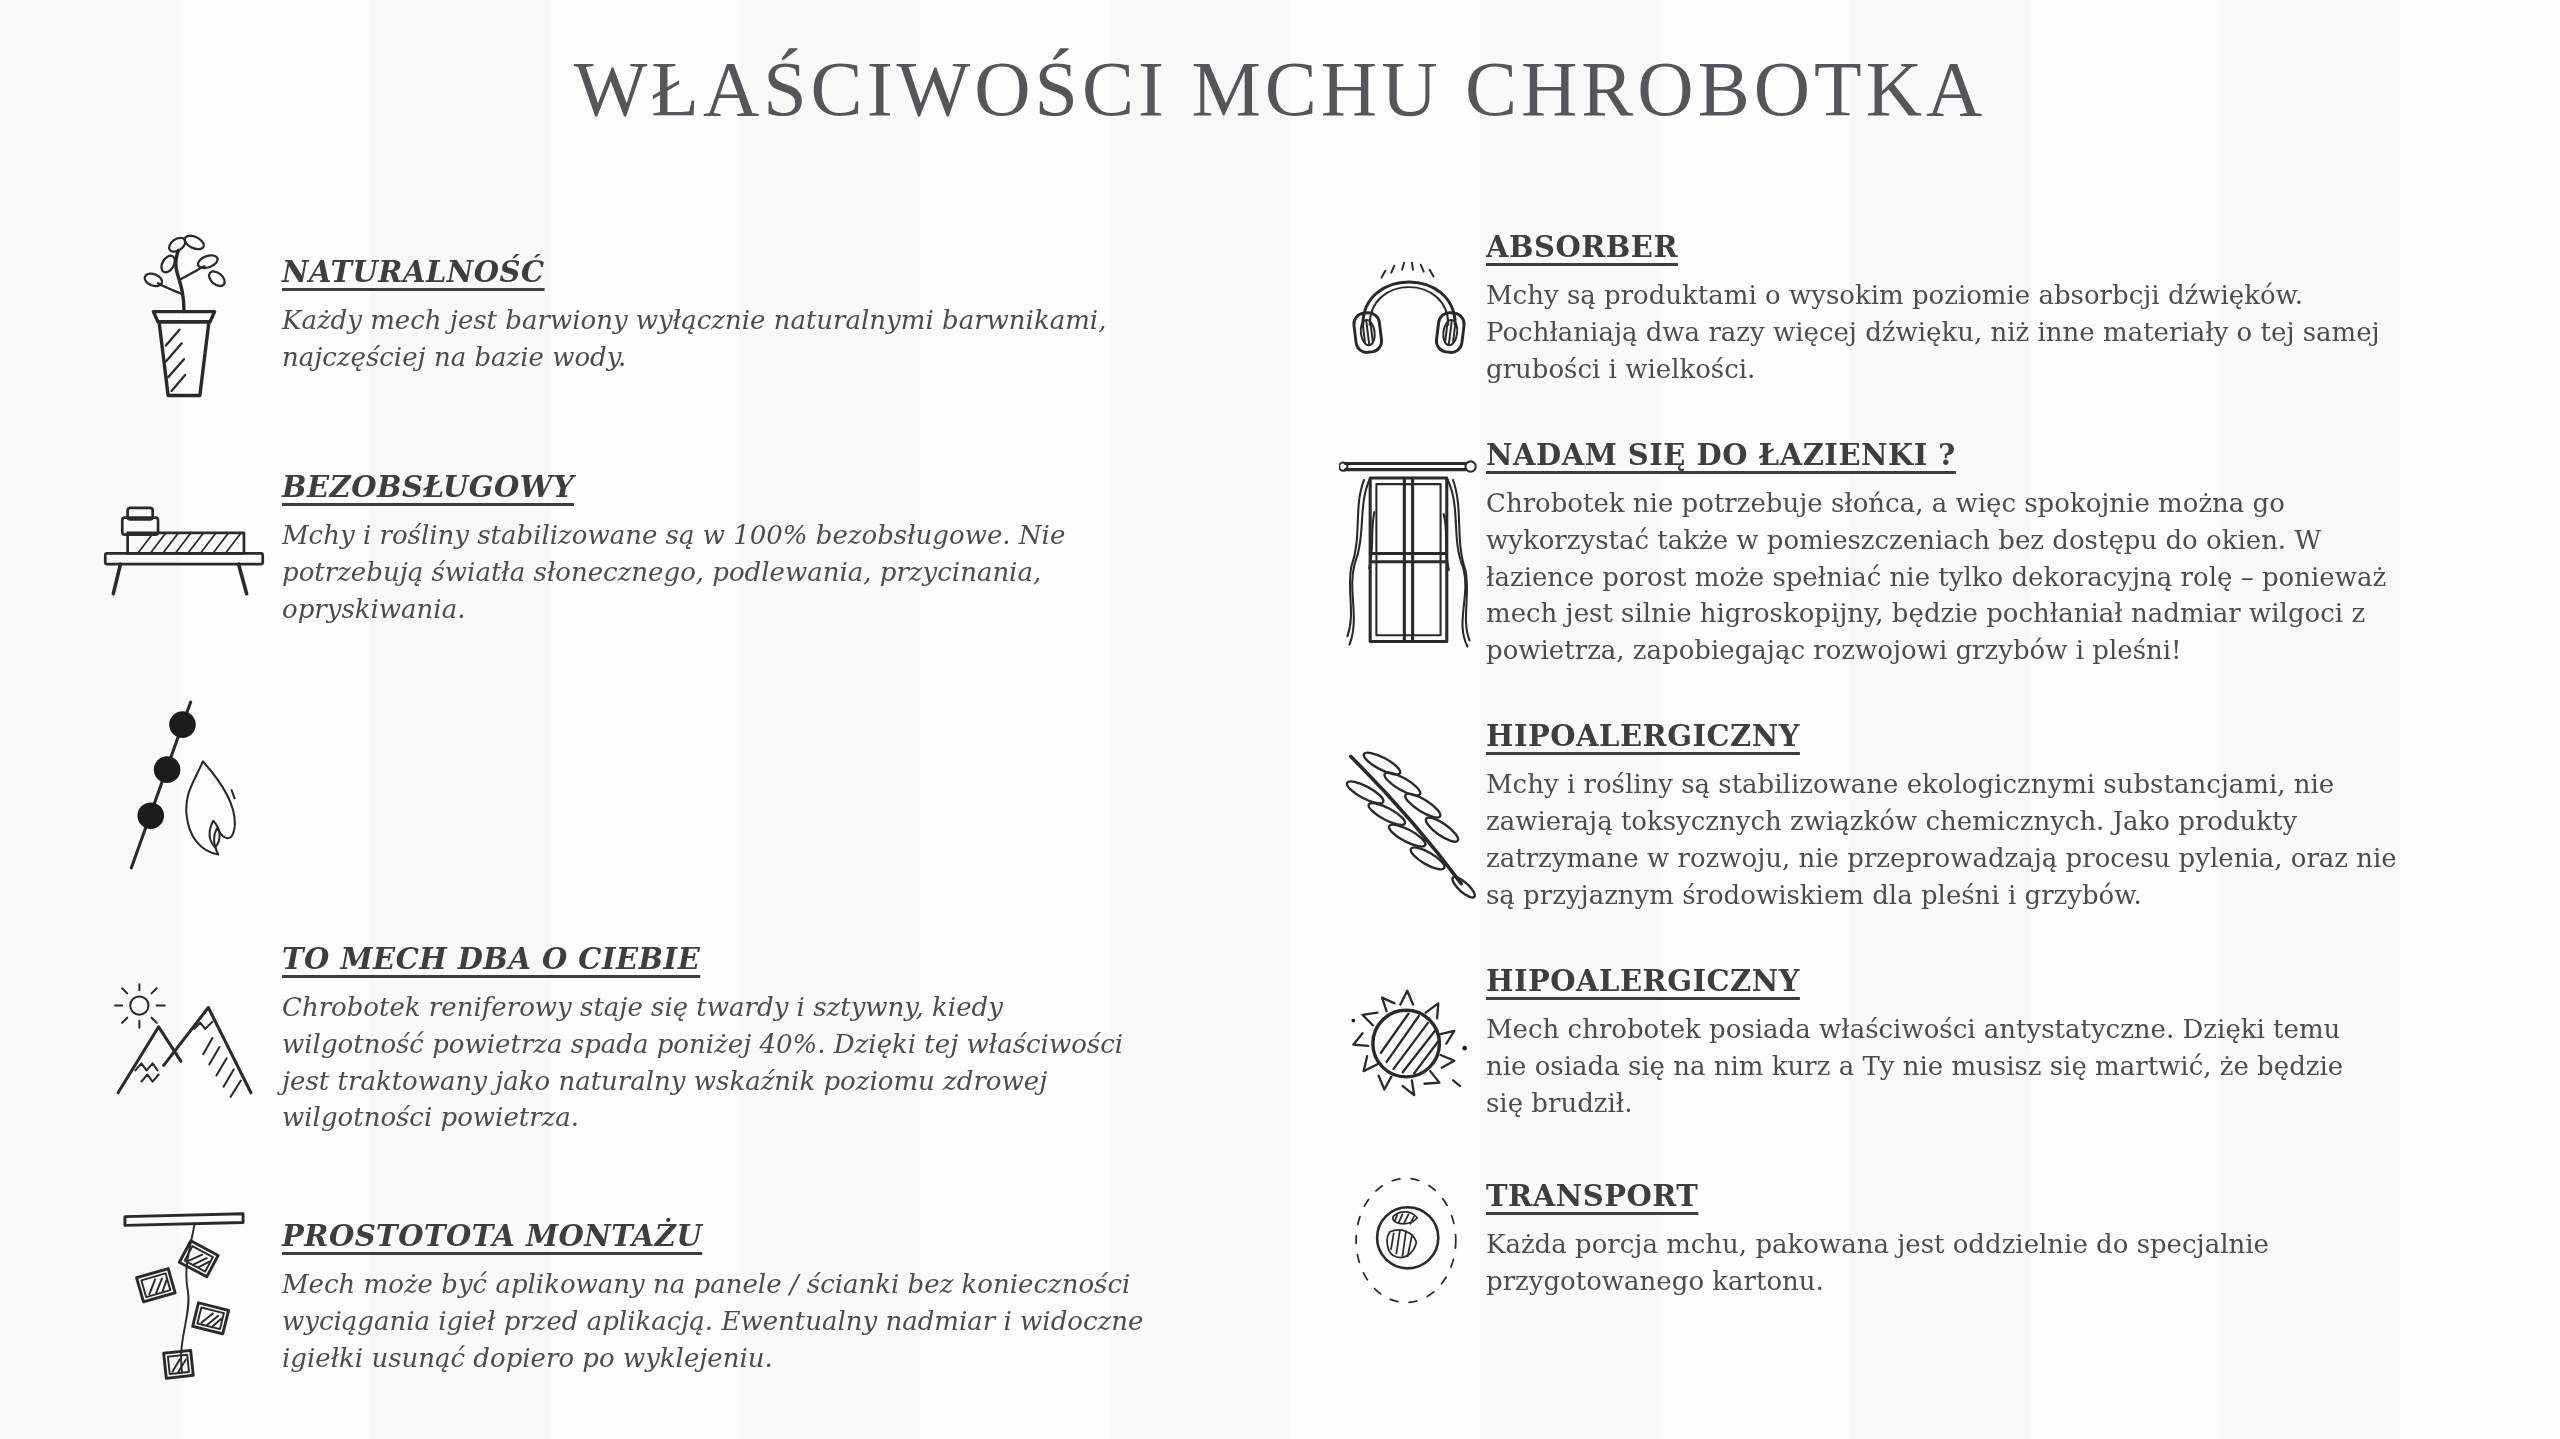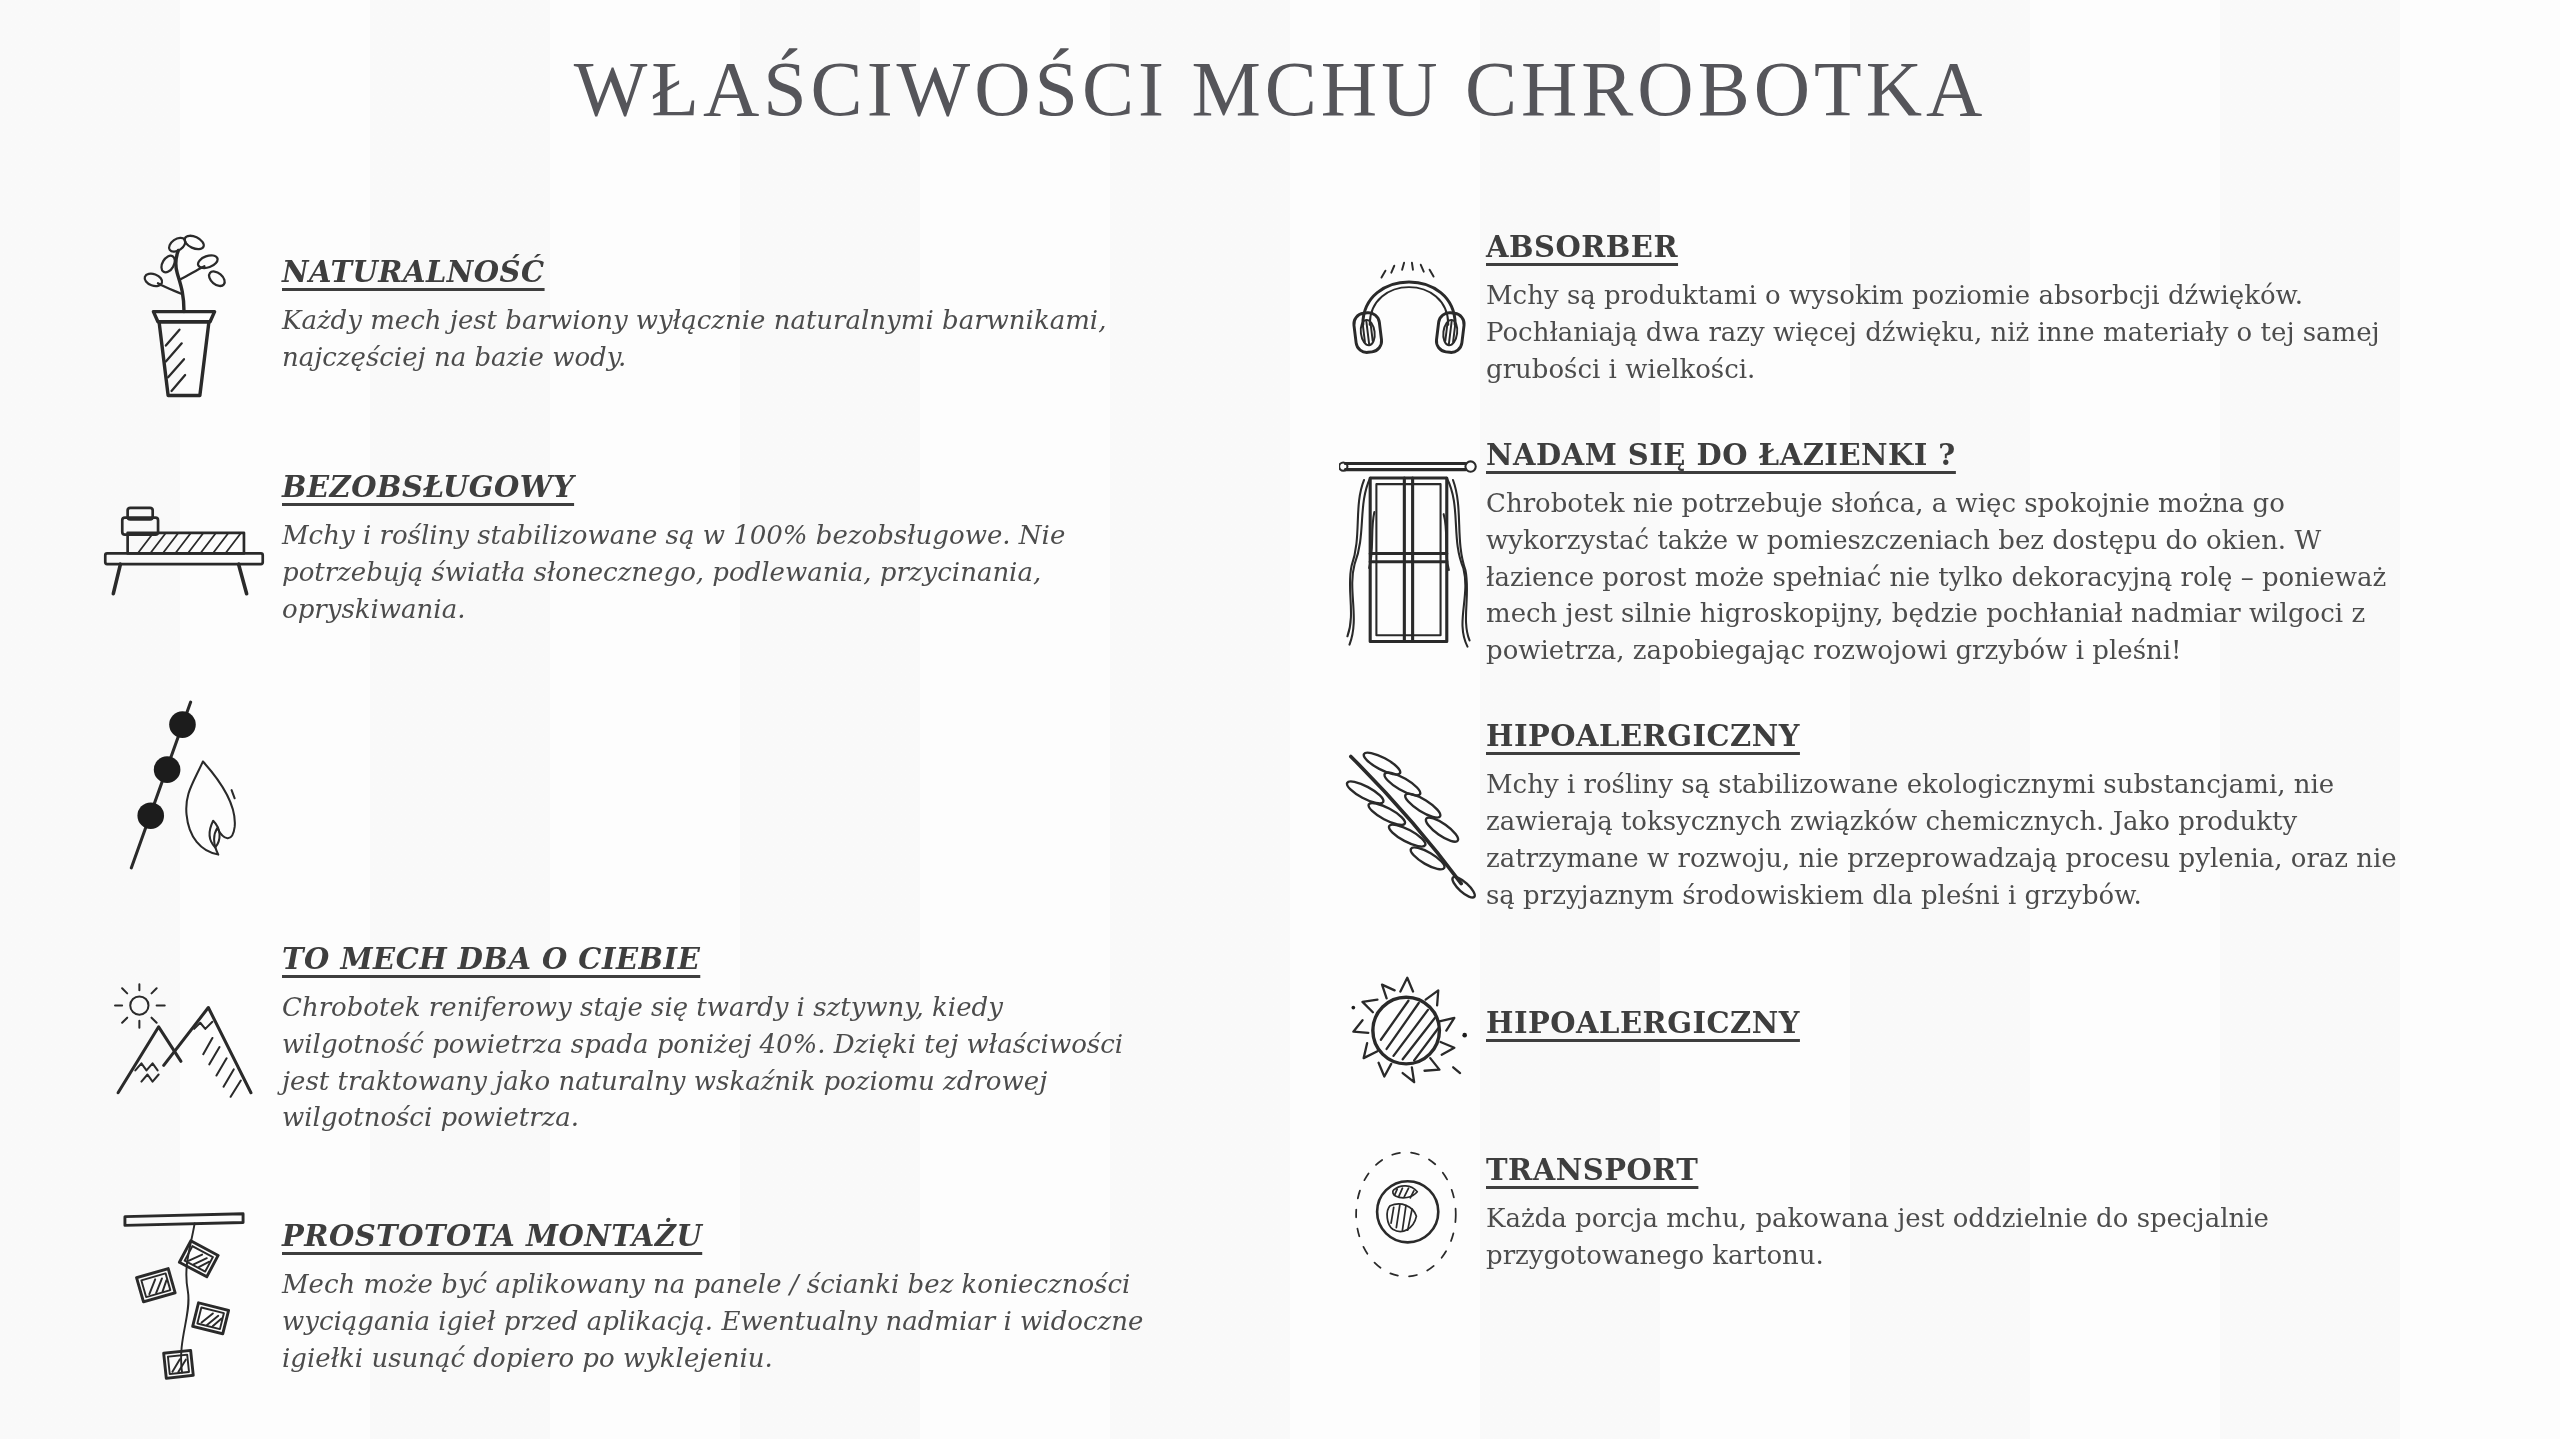--- a/index.html
+++ b/index.html
@@ -266,20 +266,23 @@
             <circle cx="55" cy="58" r="29"></circle>
             <path class="thin" d="M33,66 L57,32 M38,74 L66,34 M44,80 L74,40 M52,83 L80,47 M62,84 L83,56"></path>
             <path class="thin" d="M50,24 l6,-12 l5,12 M72,31 l11,-8 l-1,13 M84,50 l13,-3 l-7,11 M85,68 l12,5 l-11,6 M76,82 l8,10 l-13,1 M60,90 l2,13 l-10,-8 M42,87 l-6,11 l-5,-12 M30,76 l-12,6 l3,-13 M22,60 l-13,-1 l8,-10 M26,42 l-9,-9 l13,-2 M38,30 l-4,-12 l11,5"></path>
             <circle class="solid" cx="106" cy="62" r="2"></circle>
             <circle class="solid" cx="9" cy="38" r="1.6"></circle>
             <path class="thin" d="M96,90 l6,5"></path>
           </svg>
         </div>
         <div class="content">
           <h2 class="feature-heading">HIPOALERGICZNY</h2>
+          <p class="feature-desc">Mech chrobotek posiada właściwości antystatyczne. Dzięki temu
+nie osiada się na nim kurz a Ty nie musisz się martwić, że będzie
+się brudził.</p>
         </div>
       </section>
 
       <section class="item">
         <div class="icon-box">
           <svg class="sketch" width="118" height="136" viewBox="0 0 135 155">
             <ellipse class="thin" cx="64" cy="78" rx="57" ry="71" stroke-dasharray="9 13"></ellipse>
             <circle cx="66" cy="75" r="35"></circle>
             <path class="thin" d="M50,50 C58,43 70,44 77,52 C71,59 60,61 52,57 C49,55 48,52 50,50 Z"></path>
             <path class="thin" d="M54,49 l-3,7 M60,48 l-4,9 M67,48 l-5,10 M73,51 l-4,8"></path>

